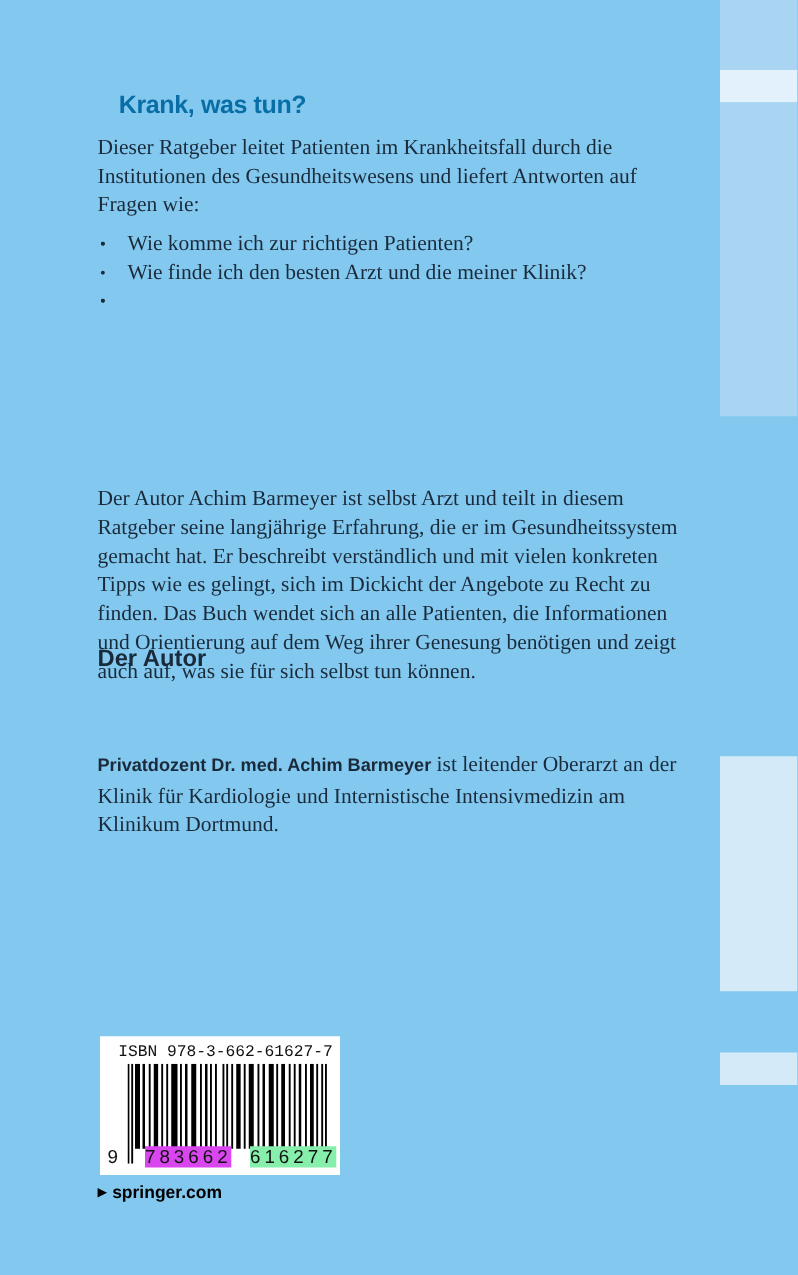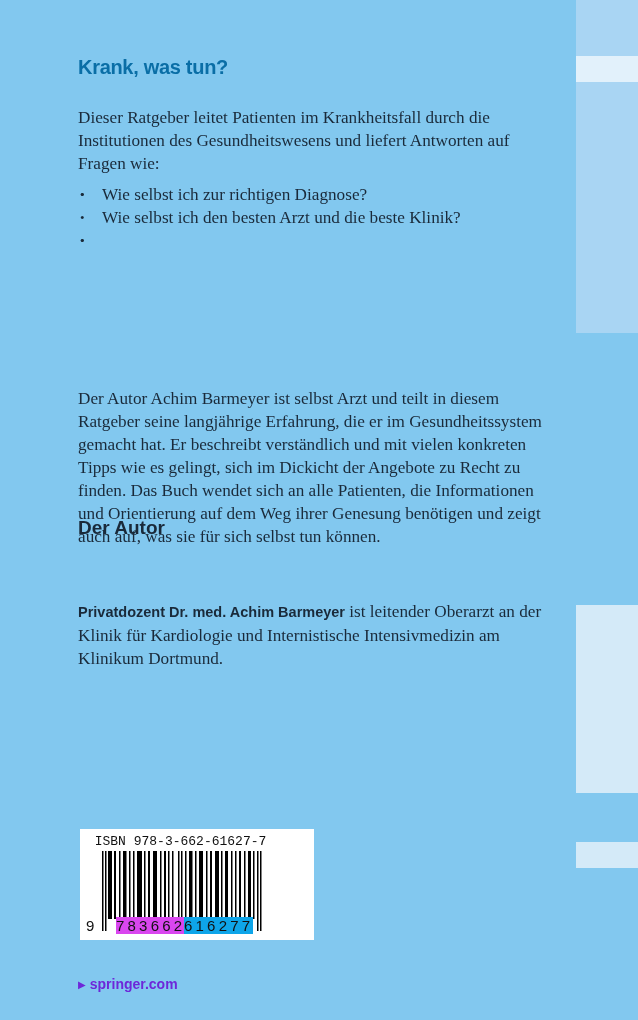--- a/index.html
+++ b/index.html
@@ -14,21 +14,21 @@
     .spine.b2 { top: 56px; height: 26px; background: #e2f1fb; }
     .spine.b3 { top: 82px; height: 251px; background: #a9d5f3; }
     .spine.b4 { top: 605px; height: 188px; background: #d4eaf8; }
     .spine.b5 { top: 842px; height: 26px; background: #d4eaf8; }
 
     .content { position: absolute; left: 78px; top: 0; width: 490px; }
     .title {
       position: absolute; top: 56px; left: 0;
       font-family: "Liberation Sans", "DejaVu Sans", sans-serif;
       font-weight: bold; font-size: 20px; color: #0a6ea6;
-      letter-spacing: -0.3px; margin: 0;
+      letter-spacing: -0.3px; margin: 17px;
     }
     .para {
       position: absolute; left: 0; width: 480px;
       font-size: 17.2px; line-height: 23px; margin: 0;
     }
     .intro { top: 106px; }
     ul.questions {
       position: absolute; top: 183px; left: 0; width: 480px;
       list-style: none; margin: 0; padding: 0;
       font-size: 17.2px; line-height: 23px;
@@ -43,66 +43,66 @@
       font-family: "Liberation Sans", "DejaVu Sans", sans-serif;
       font-weight: bold; font-size: 19px; margin: 0;
     }
     .author-bio { top: 556px; margin-top: 44px; }
     .author-bio .name {
       font-family: "Liberation Sans", "DejaVu Sans", sans-serif;
       font-weight: bold; font-size: 14.5px;
     }
 
     .barcode-box {
-      position: absolute; left: 80px; top: 829px; width: 234px; height: 111px;
+      position: absolute; left: 80px; top: 829px; width: 192px; height: 111px;
       background: #ffffff;
     }
     .isbn-text {
       position: absolute; top: 5px; left: 0; width: 201px; text-align: center;
       font-family: "Liberation Mono", "DejaVu Sans Mono", monospace;
       font-size: 13px; color: #111;
     }
     .bars {
       position: absolute; left: 22px; top: 22px; width: 160px; height: 80px;
     }
     .ean-digits {
       position: absolute; top: 88px; left: 4px; width: 196px;
       font-family: "Liberation Sans", "DejaVu Sans", sans-serif;
       font-size: 15px; color: #111; letter-spacing: 3.2px;
     }
     .ean-digits .lead { position: absolute; left: 2px; }
     .ean-digits .g1 { position: absolute; left: 32px; background:#d946ef; }
-    .ean-digits .g2 { position: absolute; left: 100px; background:#0ea5e9; }
+    .ean-digits .g2 { position: absolute; left: 116px; background:#86efac; }
 
     .publisher {
-      position: absolute; left: 78px; top: 976px;
+      position: absolute; left: 78px; top: 945px;
       font-family: "Liberation Sans", "DejaVu Sans", sans-serif;
-      font-weight: bold; font-size: 14px; color: #6d28d9;
+      font-weight: bold; font-size: 14px; color: #000000;
       text-decoration: none;
     }
     .publisher .arrow { font-size: 10px; margin-right: 4px; vertical-align: 1px; }
   </style>
 </head>
 <body>
 
 <div class="spine b1"></div>
 <div class="spine b2"></div>
 <div class="spine b3"></div>
 <div class="spine b4"></div>
 <div class="spine b5"></div>
 
 <div class="content">
   <h1 class="title">Krank, was tun?</h1>
 
   <p class="para intro">Dieser Ratgeber leitet Patienten im Krankheitsfall durch die Institutionen des Gesundheitswesens und liefert Antworten auf Fragen wie:</p>
 
   <ul class="questions">
     <li><span class="bullet">•</span></li>
-    <li><span class="bullet">•</span><span>Wie selbst ich zur richtigen Diagnose?</span></li>
-    <li><span class="bullet">•</span><span>Wie selbst ich den besten Arzt und die beste Klinik?</span></li>
+    <li><span class="bullet">•</span><span>Wie komme ich zur richtigen Patienten?</span></li>
+    <li><span class="bullet">•</span><span>Wie finde ich den besten Arzt und die meiner Klinik?</span></li>
     <li><span class="bullet">•</span></li>
     <li><span class="bullet">•</span></li>
   </ul>
 
   <p class="para author-text">Der Autor Achim Barmeyer ist selbst Arzt und teilt in diesem Ratgeber seine langjährige Erfahrung, die er im Gesundheitssystem gemacht hat. Er beschreibt verständlich und mit vielen konkreten Tipps wie es gelingt, sich im Dickicht der Angebote zu Recht zu finden. Das Buch wendet sich an alle Patienten, die Informationen und Orientierung auf dem Weg ihrer Genesung benötigen und zeigt auch auf, was sie für sich selbst tun können.</p>
 
   <h2 class="author-heading">Der Autor</h2>
 
   <p class="para author-bio"><span class="name">Privatdozent Dr. med. Achim Barmeyer</span><span> ist leitender Oberarzt an der Klinik für Kardiologie und Internistische Intensivmedizin am Klinikum Dortmund.</span></p>
 </div>

